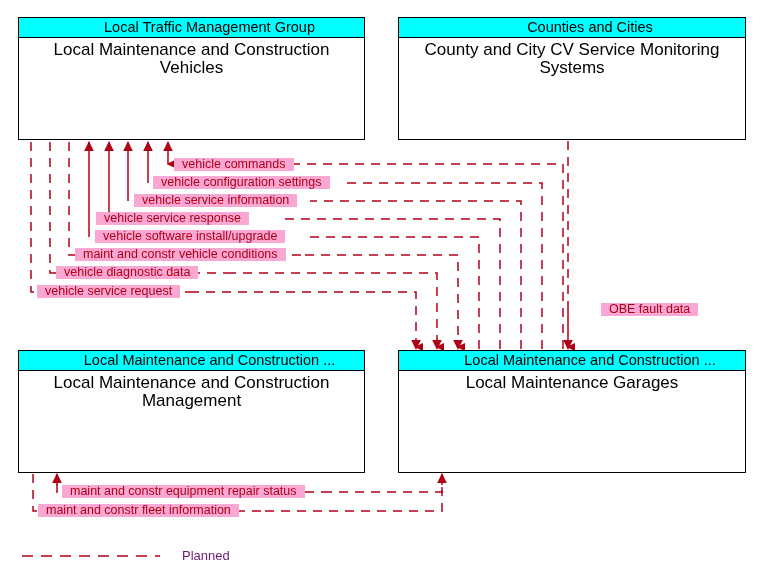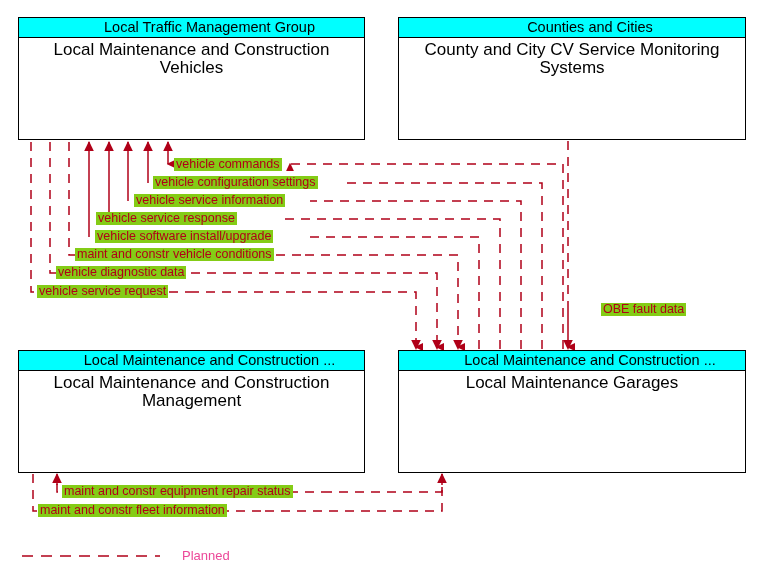--- a/index.html
+++ b/index.html
@@ -32,25 +32,25 @@
   #node-mgmt{left:18px;top:350px;width:347px;height:123px;}
   #node-garages{left:398px;top:350px;width:348px;height:123px;}
 
   
   #flows{position:absolute;left:0;top:0;width:763px;height:582px;z-index:2;}
 
   
   .flabel{
     position:absolute;color:#b00018;font-size:12.5px;
     line-height:13px;white-space:nowrap;z-index:4;
-    background:#84cc16;padding:0 2px;
+    background:#f9a8d4;padding:0 8px;
   }
 
   .legend-text{
-    position:absolute;color:#ec4899;font-size:13px;
+    position:absolute;color:#701a75;font-size:13px;
     line-height:14px;white-space:nowrap;z-index:4;
   }
 </style>
 </head>
 <body>
 
 <div id="stage">
 
   <svg id="flows" viewBox="0 0 763 582" xmlns="http://www.w3.org/2000/svg">
     <defs>

